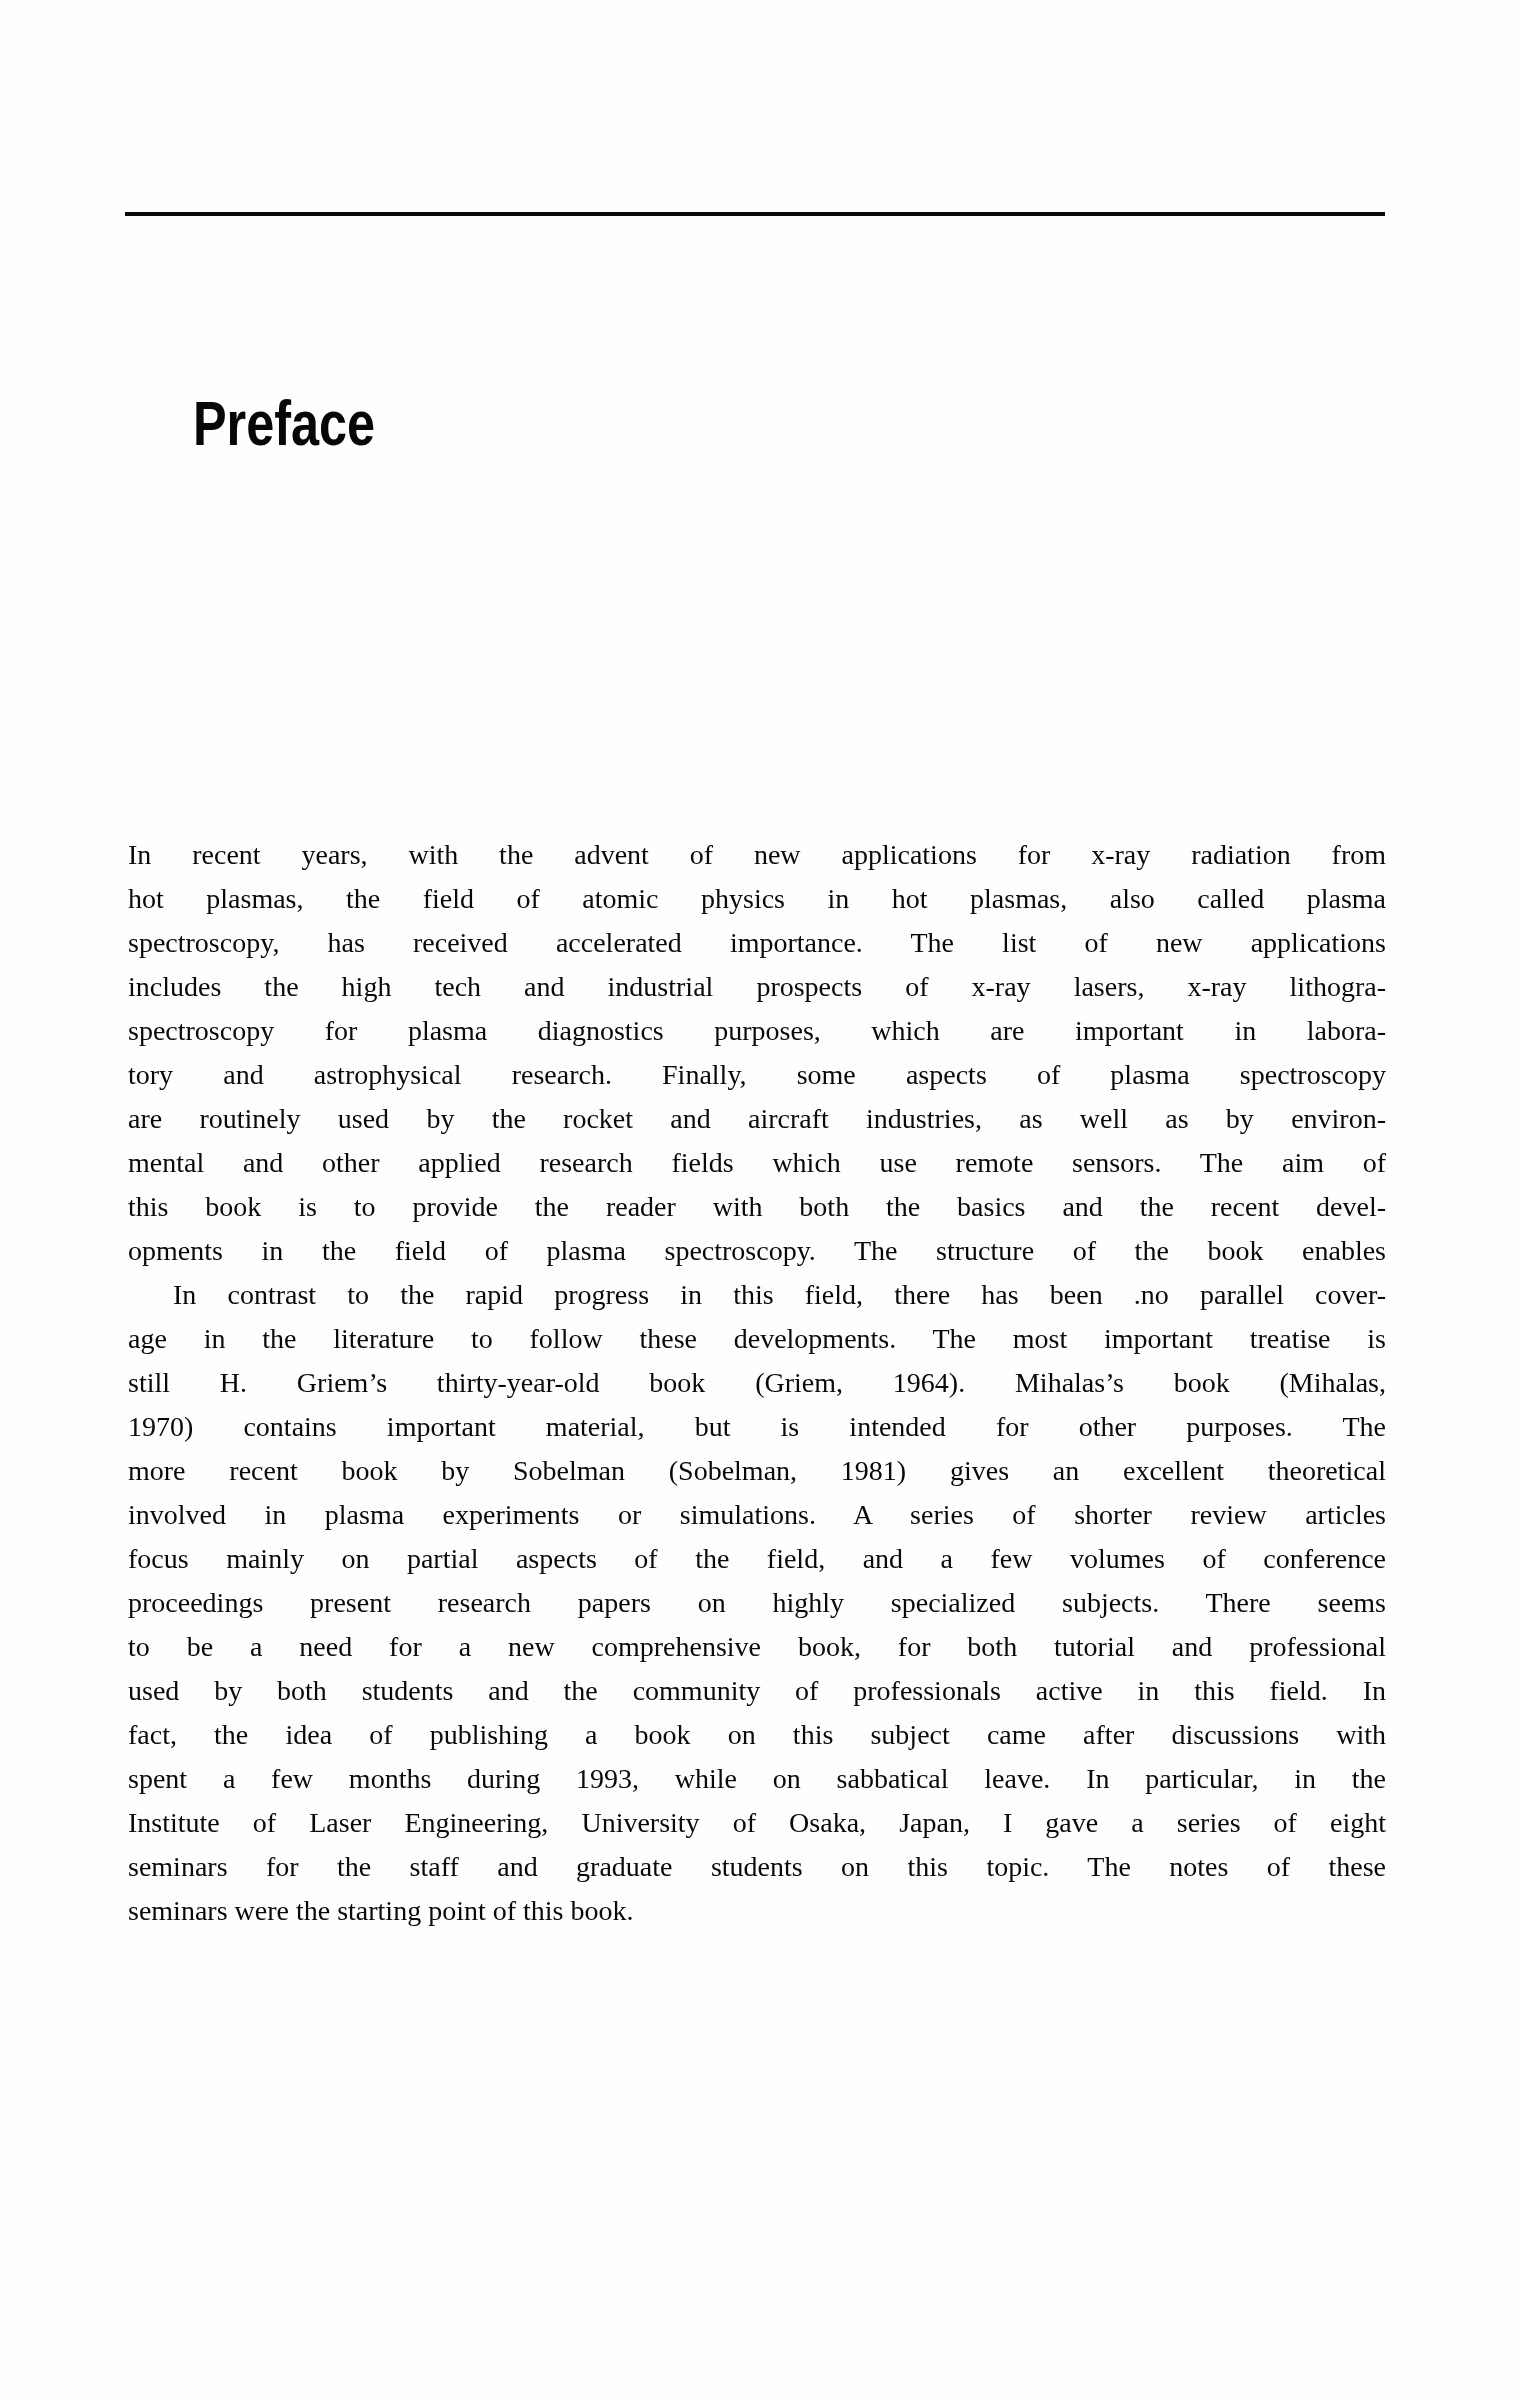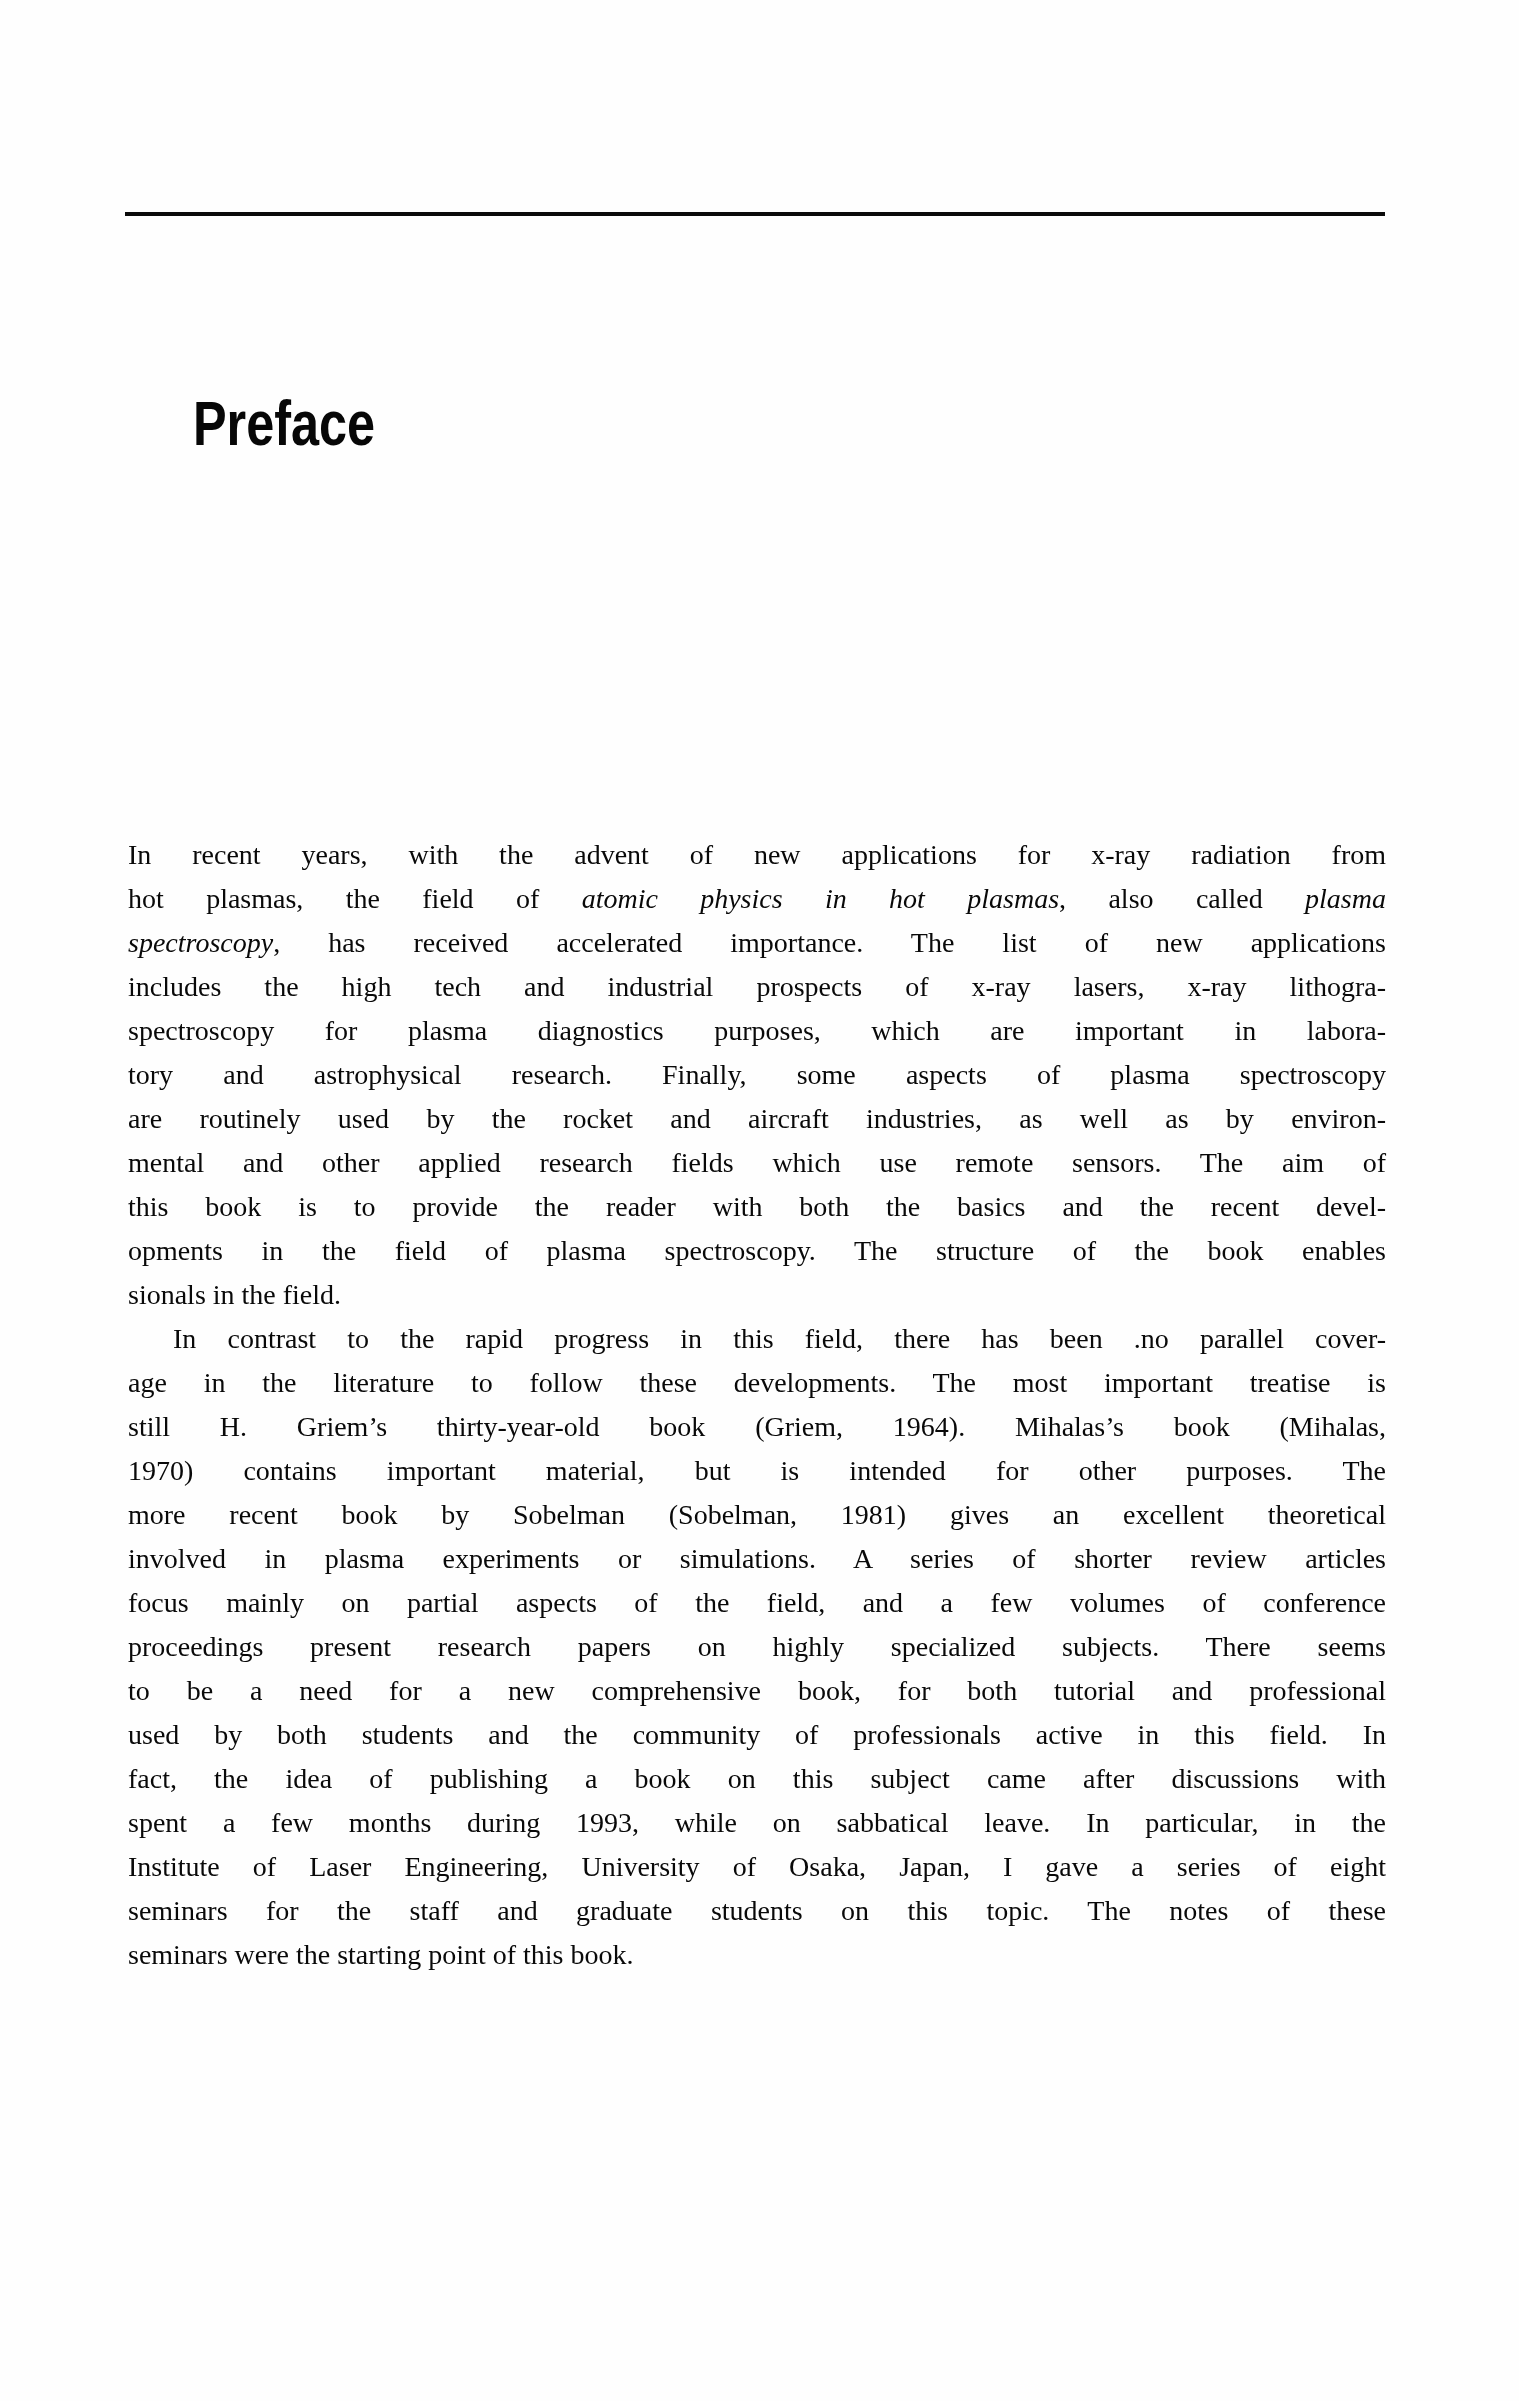--- a/index.html
+++ b/index.html
@@ -47,41 +47,40 @@
     color: #090909;
   }
   .para { margin: 0; }
   .line {
     text-align: justify;
     text-align-last: justify;
     text-justify: inter-word;
   }
   .line.last { text-align-last: left; }
   .line.indent { text-indent: 45px; }
-  .it { font-style: italic; }
+  .it { }
 </style>
 </head>
 <body>
 
 <div class="page">
   <div class="top-rule"></div>
   <h1 class="page-title">Preface</h1>
   <div class="body-block">
       <div class="para">
         <div class="line"><span>In recent years, with the advent of new applications for x-ray radiation from</span></div>
         <div class="line"><span>hot plasmas, the field of </span><span class="it">atomic physics in hot plasmas</span><span>, also called </span><span class="it">plasma</span></div>
         <div class="line"><span class="it">spectroscopy</span><span>, has received accelerated importance. The list of new applications</span></div>
         <div class="line"><span>includes the high tech and industrial prospects of x-ray lasers, x-ray lithogra-</span></div>
         <div class="line"><span>spectroscopy for plasma diagnostics purposes, which are important in labora-</span></div>
         <div class="line"><span>tory and astrophysical research. Finally, some aspects of plasma spectroscopy</span></div>
         <div class="line"><span>are routinely used by the rocket and aircraft industries, as well as by environ-</span></div>
         <div class="line"><span>mental and other applied research fields which use remote sensors. The aim of</span></div>
         <div class="line"><span>this book is to provide the reader with both the basics and the recent devel-</span></div>
         <div class="line"><span>opments in the field of plasma spectroscopy. The structure of the book enables</span></div>
-        <div class="line last"><span>sionals in the field.</span></div>
       </div>
       <div class="para">
         <div class="line indent"><span>In contrast to the rapid progress in this field, there has been .no parallel cover-</span></div>
         <div class="line"><span>age in the literature to follow these developments. The most important treatise is</span></div>
         <div class="line"><span>still H. Griem’s thirty-year-old book (Griem, 1964). Mihalas’s book (Mihalas,</span></div>
         <div class="line"><span>1970) contains important material, but is intended for other purposes. The</span></div>
         <div class="line"><span>more recent book by Sobelman (Sobelman, 1981) gives an excellent theoretical</span></div>
         <div class="line"><span>involved in plasma experiments or simulations. A series of shorter review articles</span></div>
         <div class="line"><span>focus mainly on partial aspects of the field, and a few volumes of conference</span></div>
         <div class="line"><span>proceedings present research papers on highly specialized subjects. There seems</span></div>

